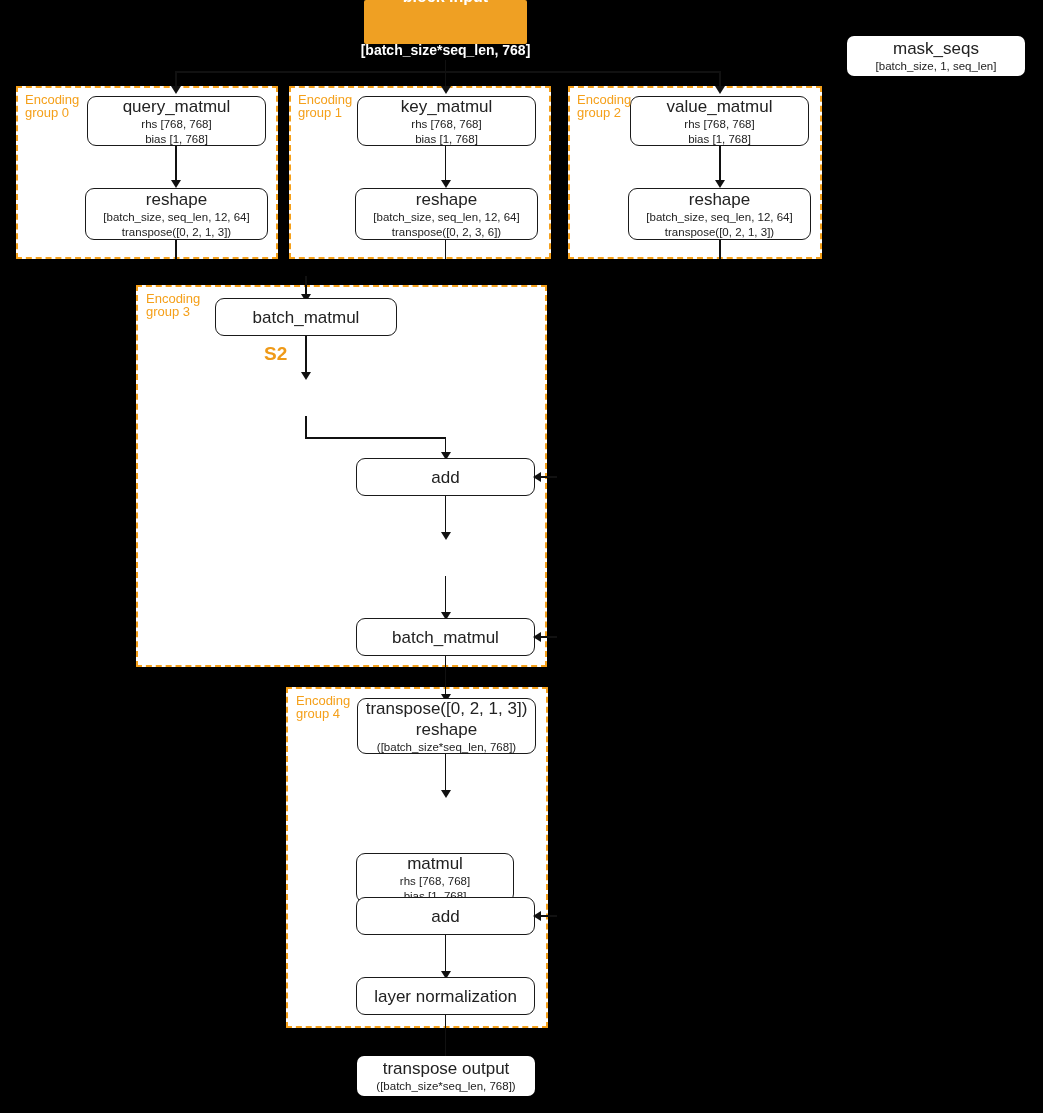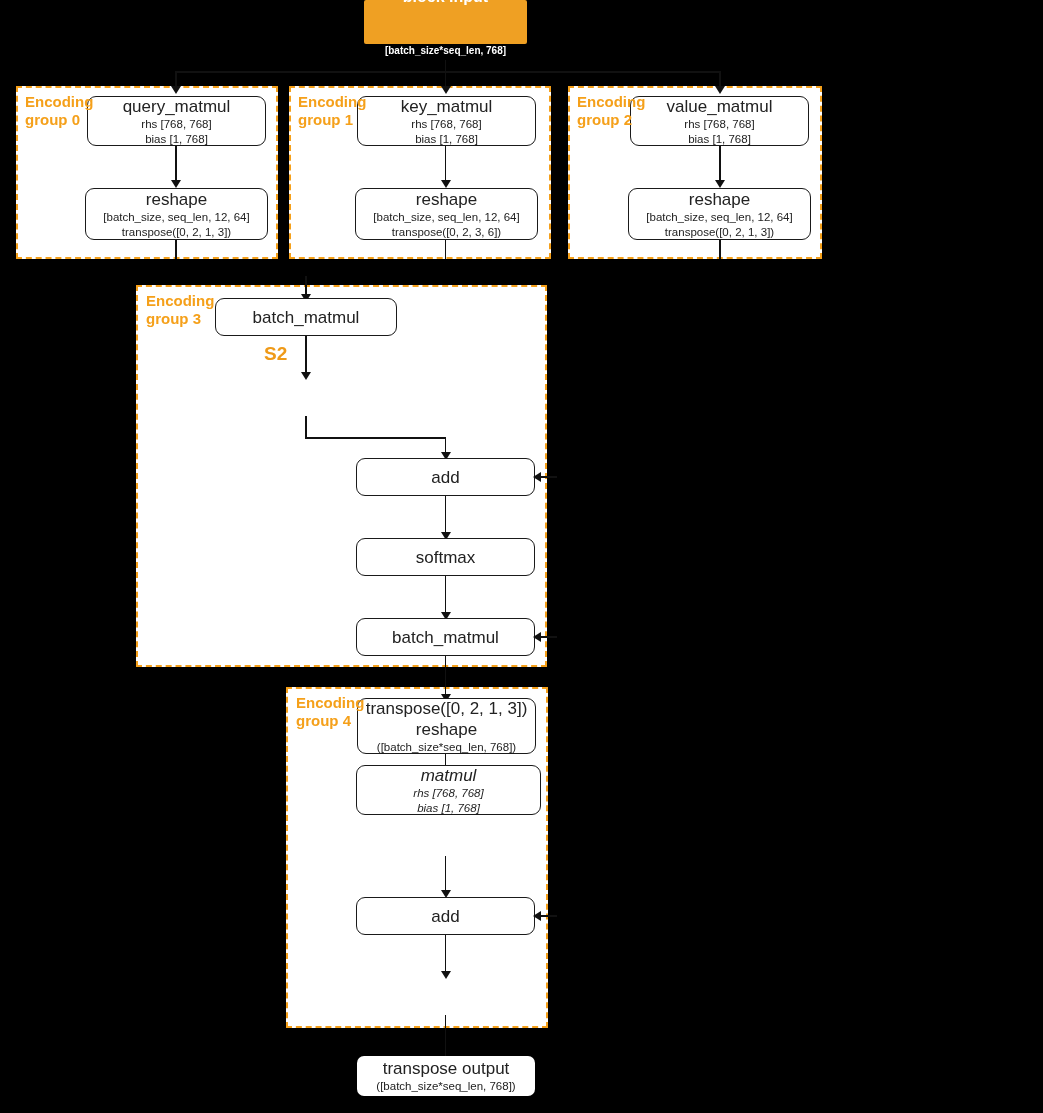--- a/index.html
+++ b/index.html
@@ -16,23 +16,23 @@
   .group{
     position:absolute;
     background:#ffffff;
     border:2px dashed #f5a01a;
     box-sizing:border-box;
     z-index:2;
   }
   .group-label{
     position:absolute;
     color:#f5a01a;
-    font-weight:bold;
-    font-size:15px;
-    line-height:18px;
+    font-weight:normal;
+    font-size:13px;
+    line-height:13px;
     z-index:6;
     white-space:pre-line;
   }
 
   
   .node{
     position:absolute;
     box-sizing:border-box;
     background:#ffffff;
     border:1.3px solid #1a1a1a;
@@ -53,21 +53,21 @@
     border-radius:7px;
     box-shadow:none;
   }
   .node.accent{
     background:#efa023;
     border:none;
     border-radius:2px;
     color:#ffffff;
   }
   .node.accent .title{font-weight:bold;font-size:16px;}
-  .node.accent .sub{font-weight:bold;font-size:10px;}
+  .node.accent .sub{font-weight:bold;font-size:14px;}
 
   
   .edge{position:absolute;background:#111;z-index:4;}
   .edge.v{width:1.6px;}
   .edge.h{height:1.6px;}
   .arrow-down{
     position:absolute;width:0;height:0;
     border-left:5px solid transparent;
     border-right:5px solid transparent;
     border-top:8px solid #111;
@@ -91,20 +91,24 @@
 </head>
 <body>
 
 <div id="canvas">
 
   <div class="node accent" style="left:364px;top:0;width:163px;height:44px;gap:36px;">
     <div class="title">block input</div>
     <div class="sub">[batch_size*seq_len, 768]</div>
   </div>
 
+  <div class="node io" style="left:847px;top:36px;width:178px;height:40px;">
+    <div class="title">mask_seqs</div>
+    <div class="sub">[batch_size, 1, seq_len]</div>
+  </div>
 
 
   <div class="edge v" style="left:444.6px;top:60px;height:12px;"></div>
   <div class="edge h" style="left:175px;top:71px;width:546px;"></div>
   <div class="edge v" style="left:175px;top:71px;height:17px;"></div>
   <div class="arrow-down" style="left:171px;top:86px;"></div>
   <div class="edge v" style="left:444.6px;top:71px;height:17px;"></div>
   <div class="arrow-down" style="left:441px;top:86px;"></div>
   <div class="edge v" style="left:719px;top:71px;height:17px;"></div>
   <div class="arrow-down" style="left:715px;top:86px;"></div>
@@ -186,23 +190,20 @@
 
   <div class="node" style="left:356px;top:458px;width:179px;height:38px;">
     <div class="title">add</div>
   </div>
   <div class="edge h" style="left:535px;top:476px;width:22px;"></div>
   <div class="arrow-left" style="left:533px;top:472px;"></div>
 
   <div class="edge v" style="left:444.6px;top:496px;height:38px;"></div>
   <div class="arrow-down" style="left:441px;top:532px;"></div>
 
-  <div class="node" style="left:356px;top:538px;width:179px;height:38px;">
-    <div class="title">softmax</div>
-  </div>
 
   <div class="edge v" style="left:444.6px;top:576px;height:38px;"></div>
   <div class="arrow-down" style="left:441px;top:612px;"></div>
 
   <div class="node" style="left:356px;top:618px;width:179px;height:38px;">
     <div class="title">batch_matmul</div>
   </div>
   <div class="edge h" style="left:535px;top:636px;width:22px;"></div>
   <div class="arrow-left" style="left:533px;top:632px;"></div>
 
@@ -215,38 +216,41 @@
 
   <div class="node" style="left:357px;top:698px;width:179px;height:56px;">
     <div class="title">transpose([0, 2, 1, 3])</div>
     <div class="title">reshape</div>
     <div class="sub">([batch_size*seq_len, 768])</div>
   </div>
 
   <div class="edge v" style="left:444.6px;top:754px;height:38px;"></div>
   <div class="arrow-down" style="left:441px;top:790px;"></div>
 
-  <div class="node" style="left:356px;top:765px;width:185px;height:50px;font-style:italic;">
+  <div class="node" style="left:356px;top:853px;width:158px;height:50px;">
     <div class="title">matmul</div>
     <div class="sub">rhs [768, 768]</div>
     <div class="sub">bias [1, 768]</div>
   </div>
 
   <div class="edge v" style="left:444.6px;top:856px;height:36px;"></div>
   <div class="arrow-down" style="left:441px;top:890px;"></div>
 
   <div class="node" style="left:356px;top:897px;width:179px;height:38px;">
     <div class="title">add</div>
   </div>
   <div class="edge h" style="left:535px;top:915px;width:22px;"></div>
   <div class="arrow-left" style="left:533px;top:911px;"></div>
 
   <div class="edge v" style="left:444.6px;top:935px;height:38px;"></div>
   <div class="arrow-down" style="left:441px;top:971px;"></div>
 
+  <div class="node" style="left:356px;top:977px;width:179px;height:38px;">
+    <div class="title">layer normalization</div>
+  </div>
 
   <div class="edge v" style="left:444.6px;top:1015px;height:42px;"></div>
 
   <div class="node io" style="left:357px;top:1056px;width:178px;height:40px;">
     <div class="title">transpose output</div>
     <div class="sub">([batch_size*seq_len, 768])</div>
   </div>
 
 </div>
 

